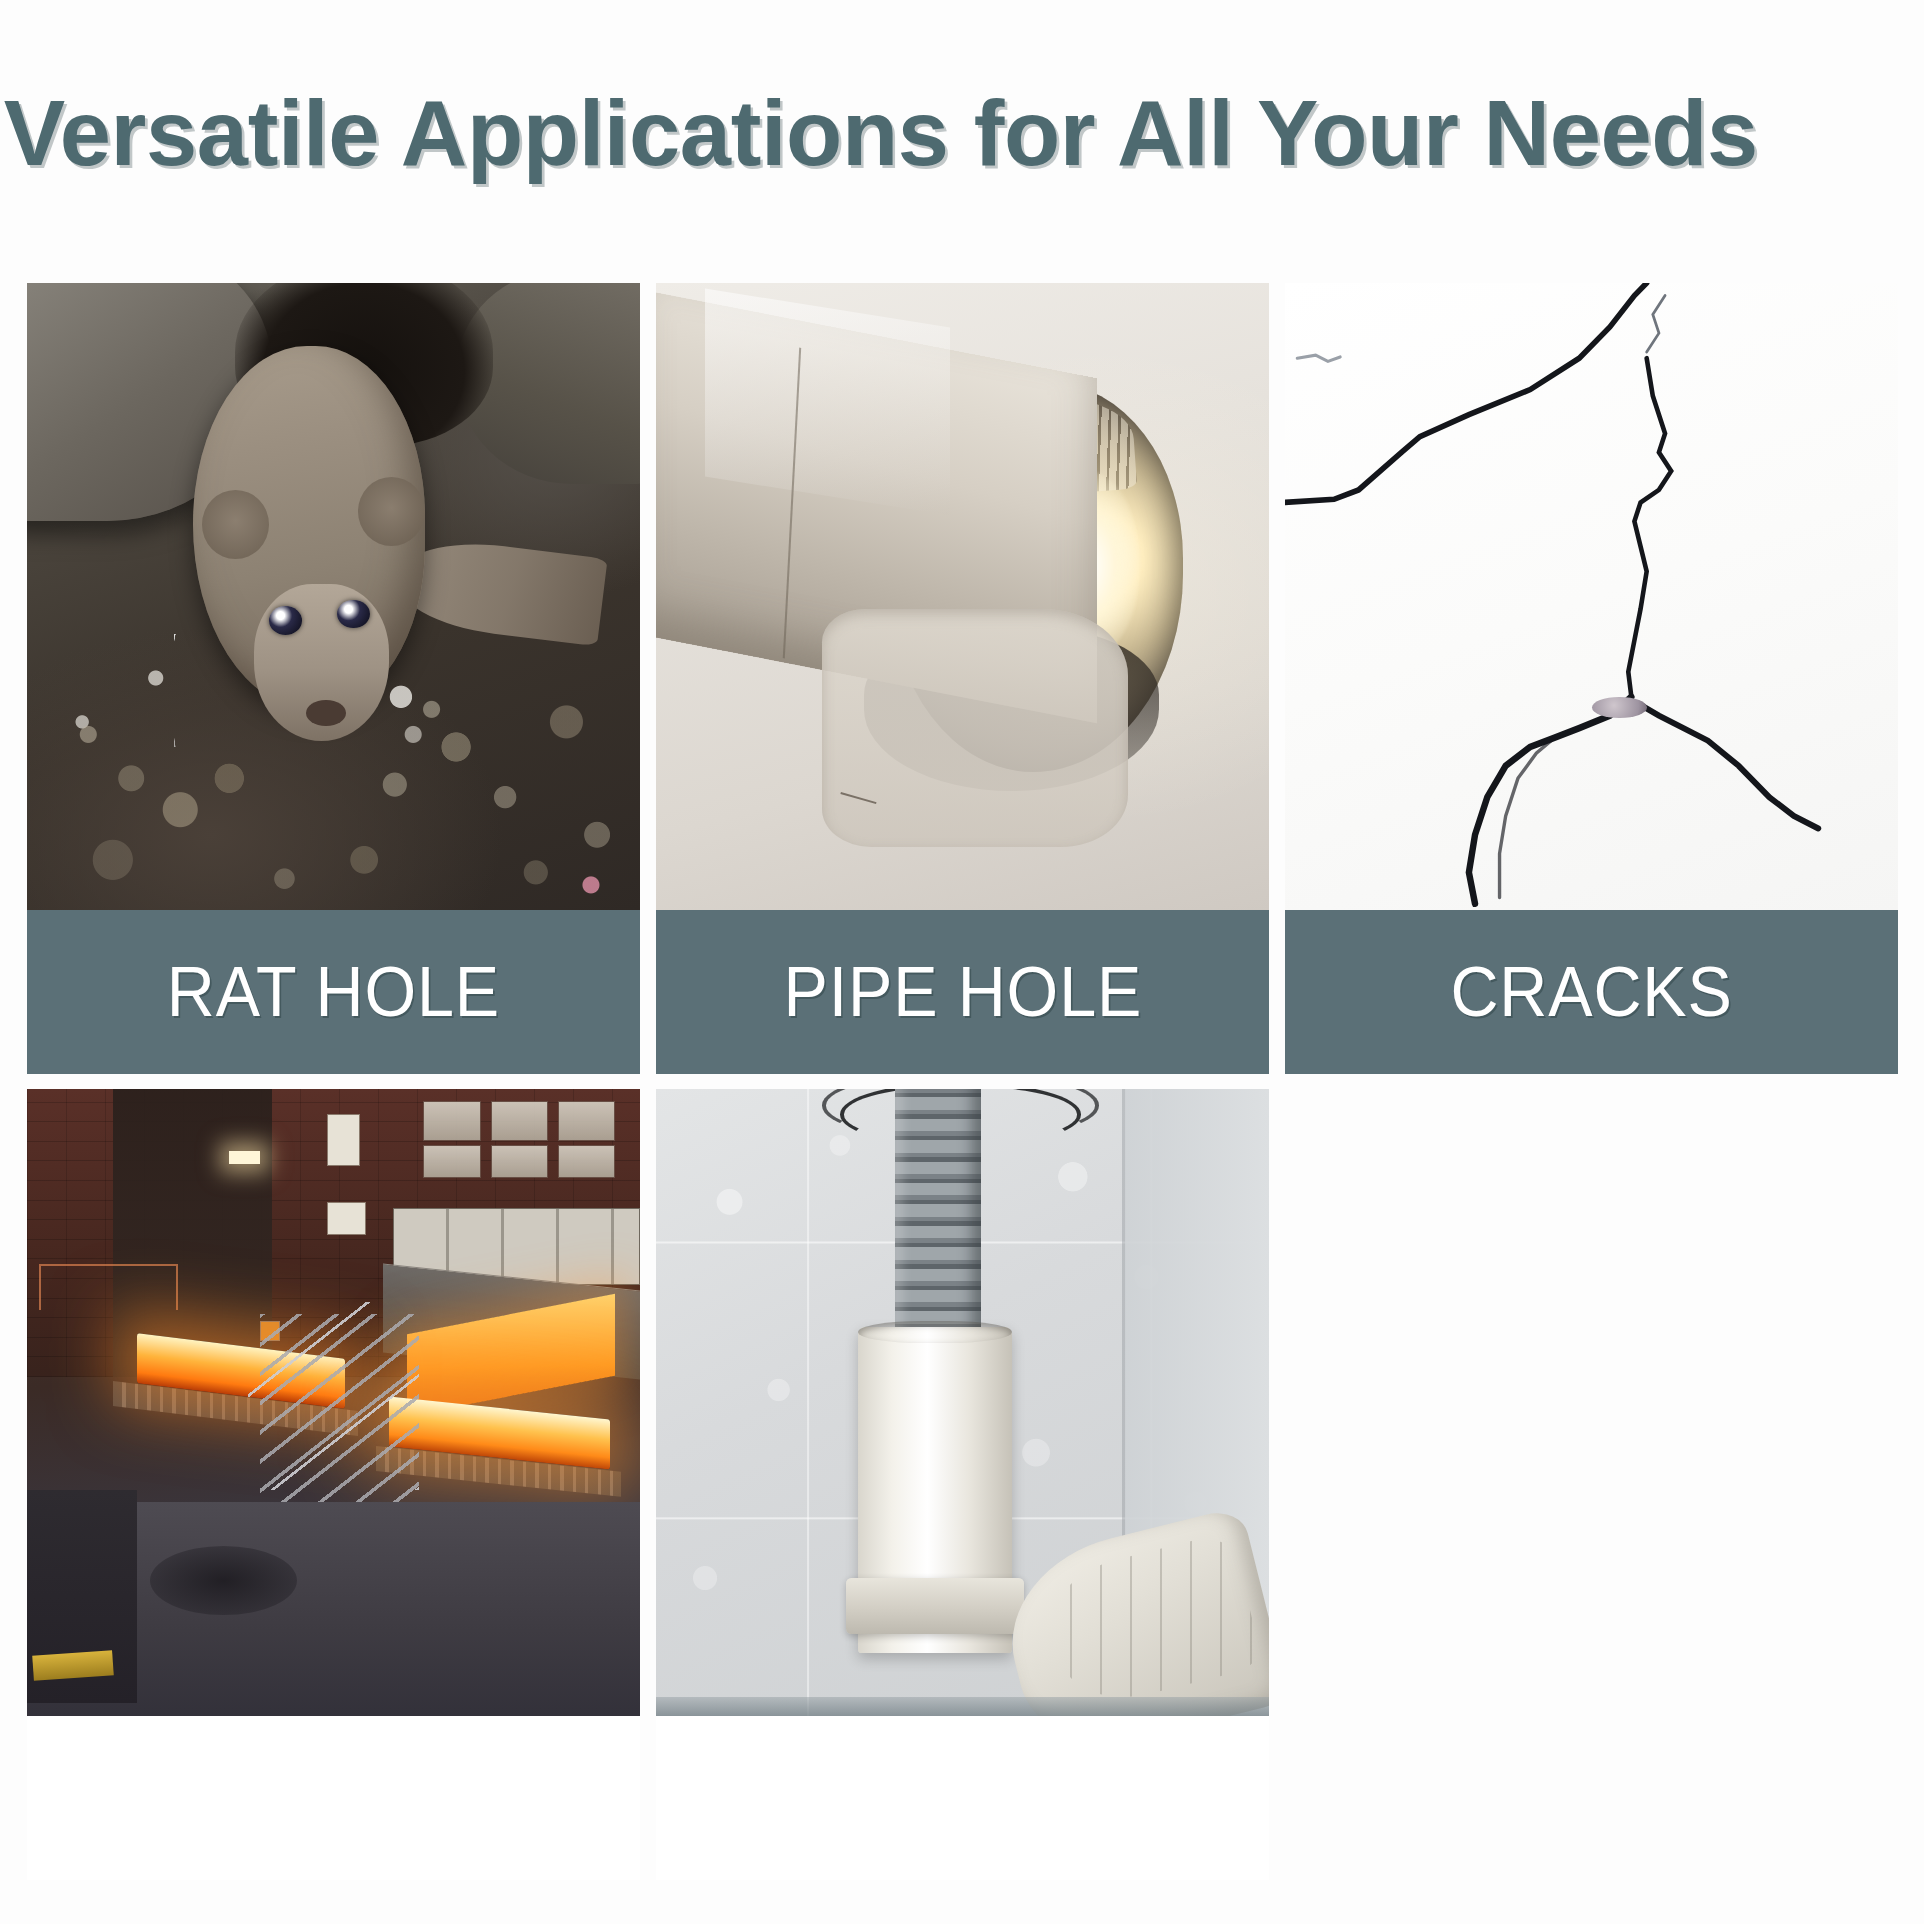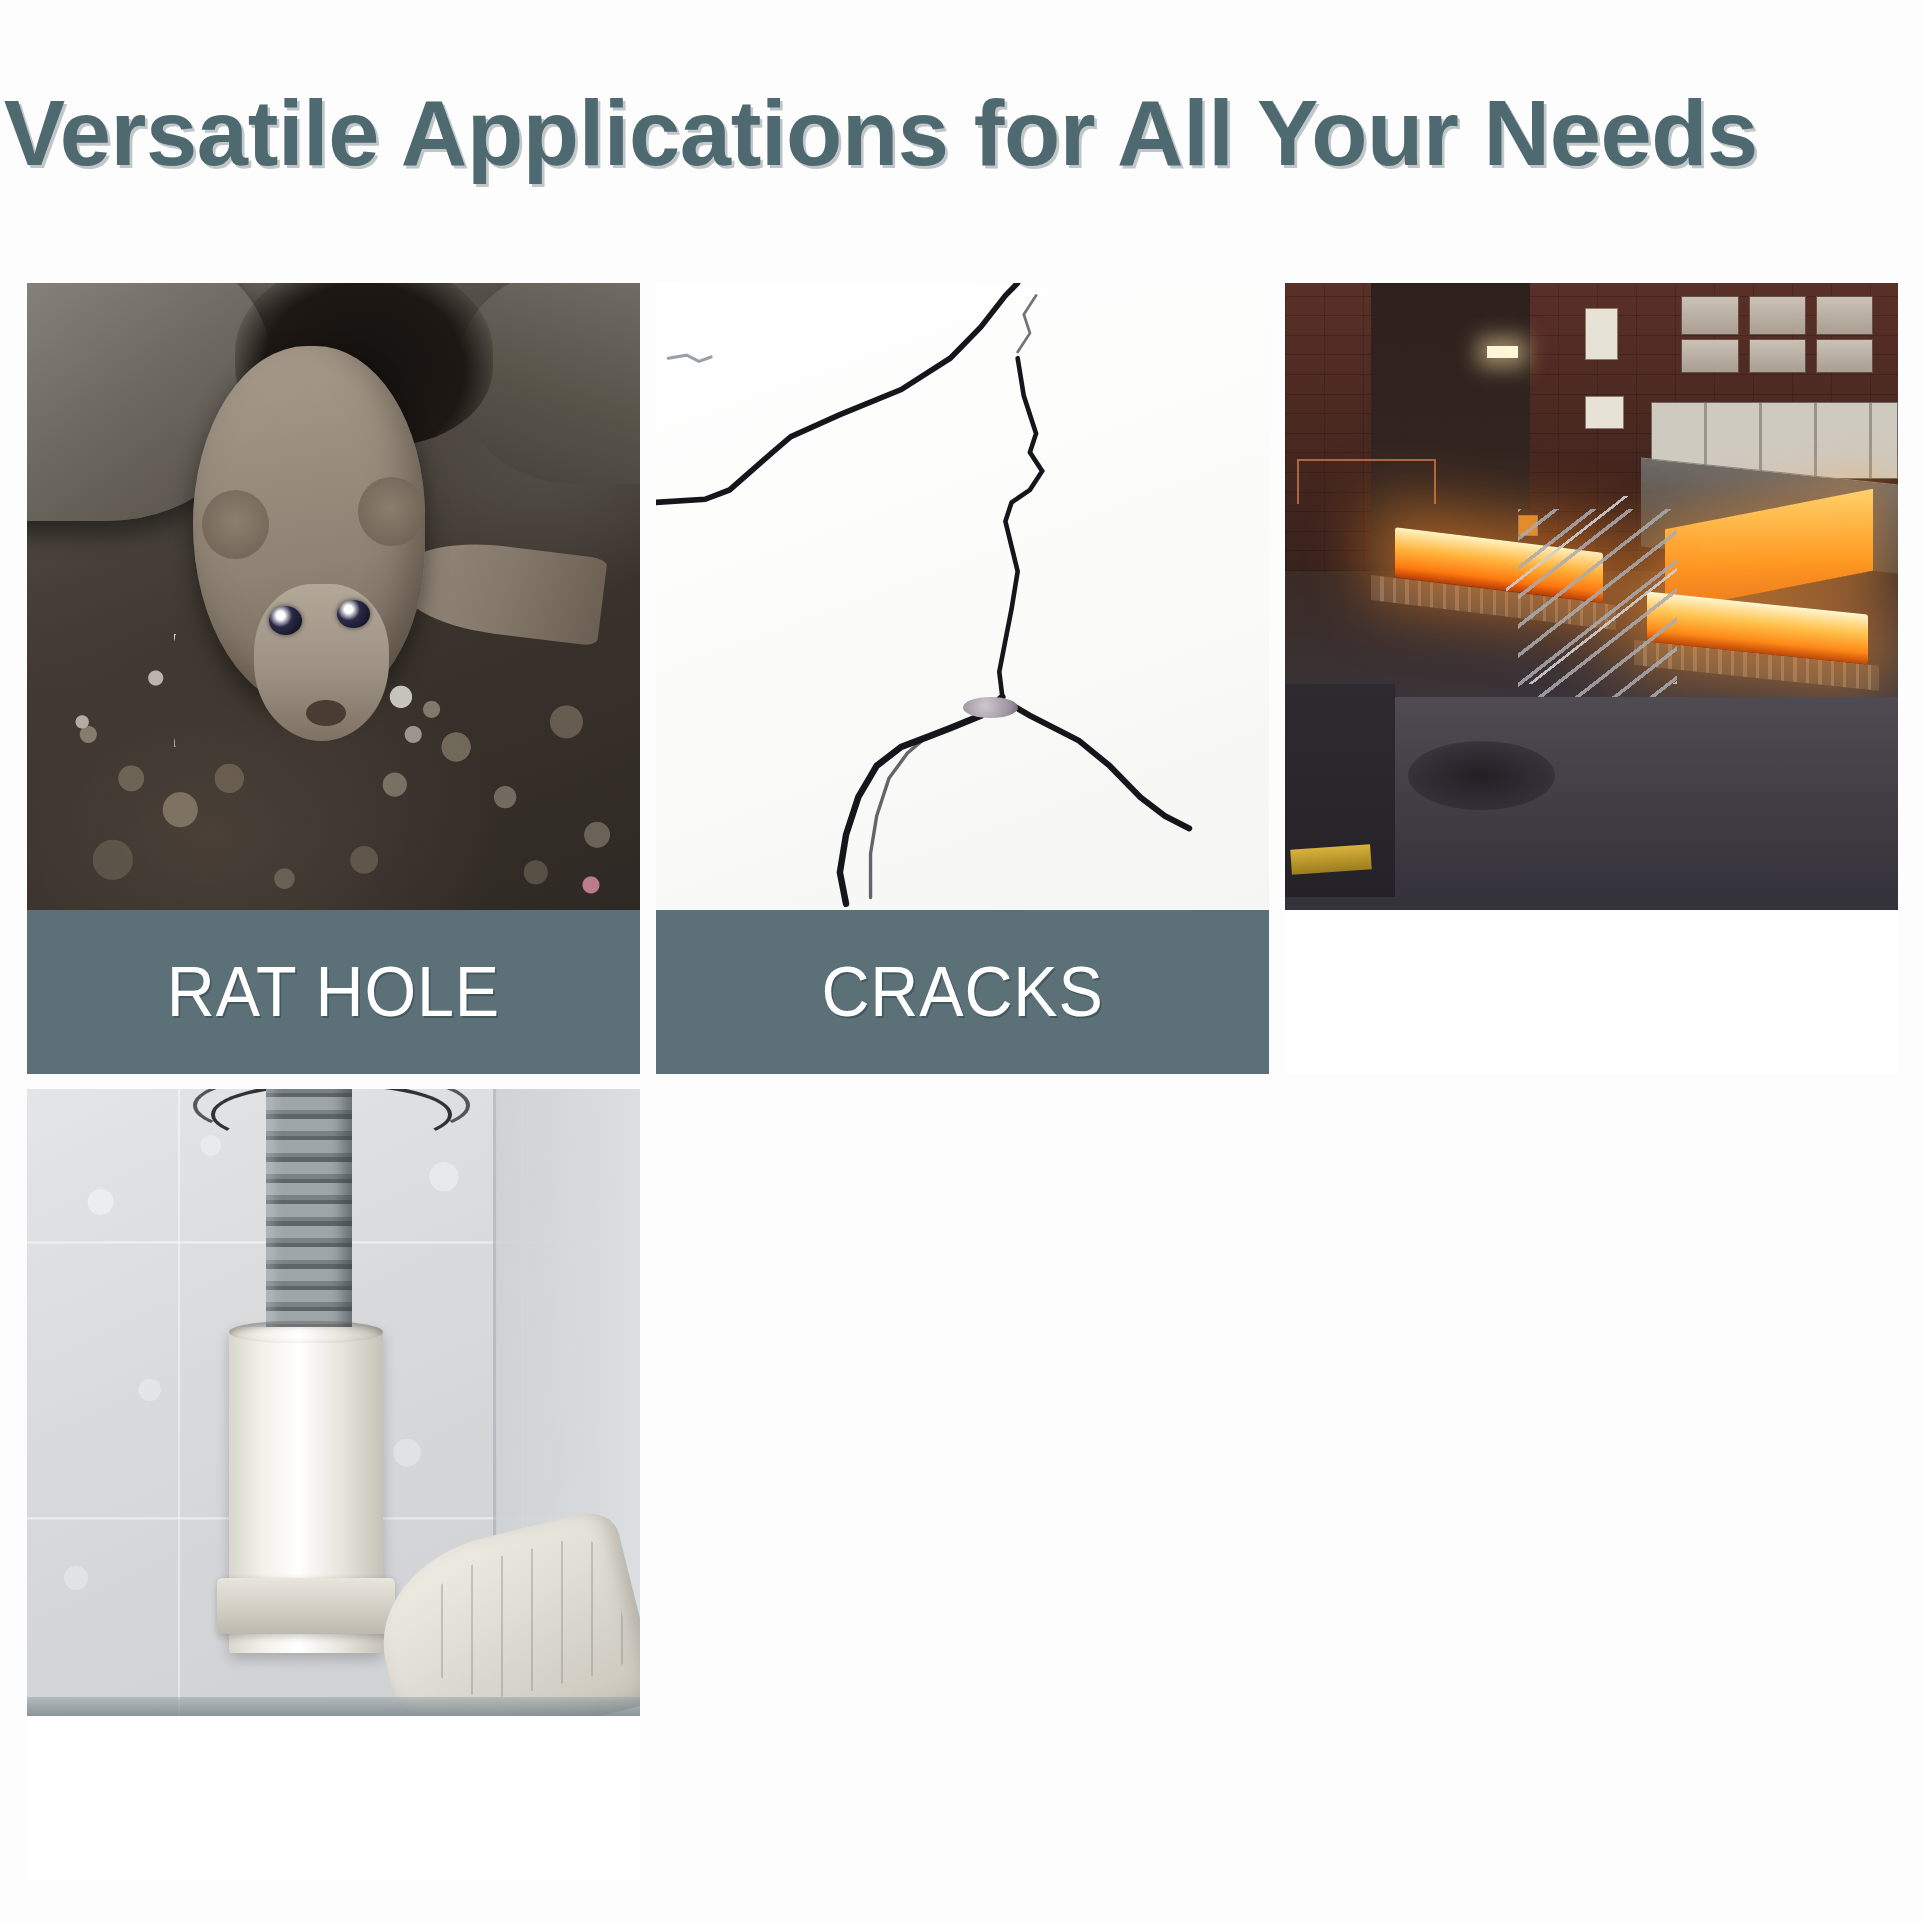--- a/index.html
+++ b/index.html
@@ -627,20 +627,37 @@
         <div class="eye r"></div>
         <div class="nose"></div>
         <div class="whisk"></div>
         <div class="grit"></div>
       </div>
       <div class="caption">
         <span class="caption-text">RAT HOLE</span>
       </div>
     </div>
 
+    <div class="tile">
+      <div class="photo ph-pipe">
+        <div class="wallgrad"></div>
+        <div class="hole"></div>
+        <div class="ridges"></div>
+        <div class="glow"></div>
+        <div class="shadowlip"></div>
+        <div class="duct"></div>
+        <div class="duct-fold"></div>
+        <div class="duct-seam"></div>
+        <div class="patch"></div>
+        <div class="crack"></div>
+      </div>
+      <div class="caption">
+        <span class="caption-text">PIPE HOLE</span>
+      </div>
+    </div>
 
 
     <div class="tile">
       <div class="photo ph-crack">
         <svg viewBox="0 0 100 100" preserveAspectRatio="none">
           <path d="M0 35 L8 34.5 L12 33 L19 27 L22 24.5 L30 21 L40 17 L48 12 L53 7 L57 2 L59 0" stroke="#14161b" stroke-width="0.9" fill="none" stroke-linecap="round"></path>
           <path d="M59 12 L60 18 L62 24 L61 27 L63 30 L61 33 L58 35 L57 38 L58 42 L59 46 L58 52 L57 57 L56 62 L56.5 66" stroke="#14161b" stroke-width="0.75" fill="none" stroke-linecap="round"></path>
           <path d="M56.5 66 L53 69 L48 71 L44 72.5 L40 74 L36 77 L33 82 L31 88 L30 94 L31 99" stroke="#14161b" stroke-width="1.05" fill="none" stroke-linecap="round"></path>
           <path d="M57.5 67 L61 69 L65 71 L69 73 L74 77 L79 82 L83 85 L87 87" stroke="#14161b" stroke-width="0.95" fill="none" stroke-linecap="round"></path>
           <path d="M44 72.5 L41 75 L38 79 L36 85 L35 91 L35 98" stroke="#14161b" stroke-width="0.55" fill="none" stroke-linecap="round" opacity="0.65"></path>

